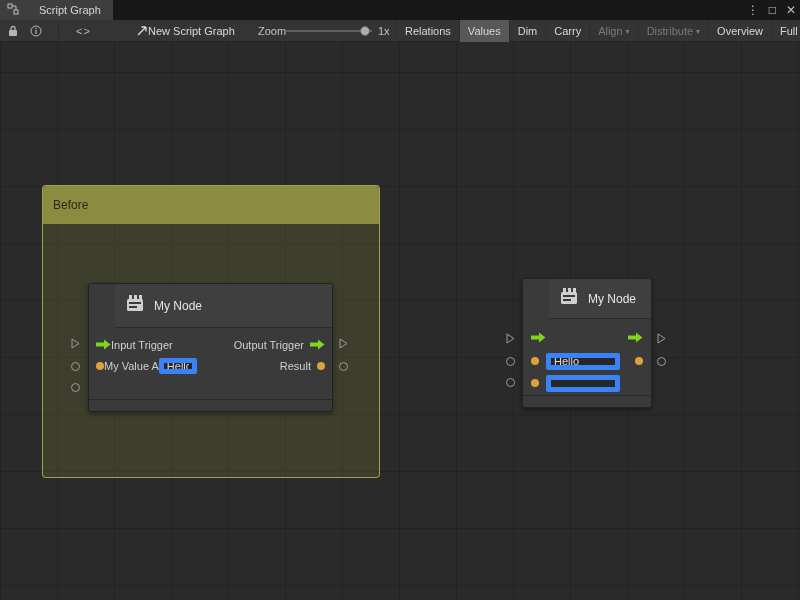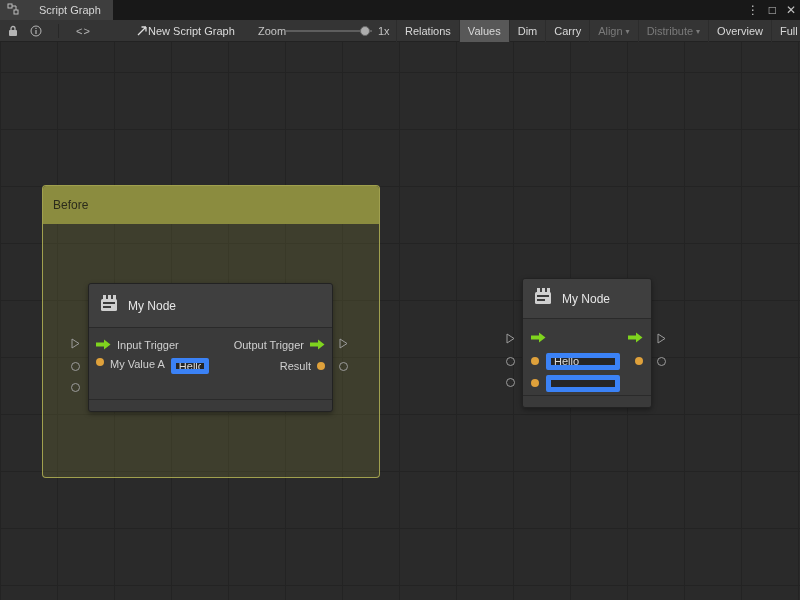--- a/index.html
+++ b/index.html
@@ -53,29 +53,29 @@
               background:rgba(146,146,60,0.20); border:1px solid rgba(178,178,85,0.85); }
   .g-before .group-header { background:rgba(143,144,64,0.95); color:#2b2b1b; }
   .g-after { left:418px; top:143px; width:337px; height:293px;
              background:rgba(150,75,150,0.20); border:1px solid rgba(180,100,180,0.85); }
   .g-after .group-header { background:rgba(140,74,140,0.95); color:#e3d6e3; }
 
   
   .node { position:absolute; background:#3a3a3a; border:1px solid #222;
           border-radius:3px; box-shadow:0 2px 5px rgba(0,0,0,0.35); }
   .node-header { display:flex; align-items:center; gap:8px; padding:0 9px;
-                 background:#3f3f3f; border-bottom:1px solid #2a2a2a; border-radius:3px 3px 0 0; }
+                 background:#3f3f3f; border-bottom:1px solid #2a2a2a; border-radius:3px 3px 0 0;margin-left:26px; }
   .node-title { font-size:12px; color:#e6e6e6; white-space:nowrap; }
   .node-footer { position:absolute; left:0; right:0; bottom:0; height:12px; border-top:1px solid #2a2a2a; }
 
   .bnode { left:88px; top:241px; width:245px; height:129px; }
   .bnode .node-header { height:44px; }
   .brows { padding-top:6px; }
   .prow { height:21px; display:flex; align-items:center; padding:0 7px; }
-  .pleft { display:flex; align-items:flex-start; gap:6px; }
+  .pleft { display:flex; align-items:center; }
   .pright { display:flex; align-items:center; gap:6px; margin-left:auto; }
   .plabel { font-size:11px; color:#d0d0d0; white-space:nowrap; }
 
   .anode { left:522px; top:236px; width:130px; height:130px; }
   .anode .node-header { height:40px; }
   .arow { height:20px; display:flex; align-items:center; padding:0 8px; }
   .arow1 { margin-top:8px; justify-content:space-between; }
   .arow2 { margin-top:4px; gap:7px; }
   .arow3 { margin-top:2px; gap:7px; }
   .dot-r { margin-left:auto; }

